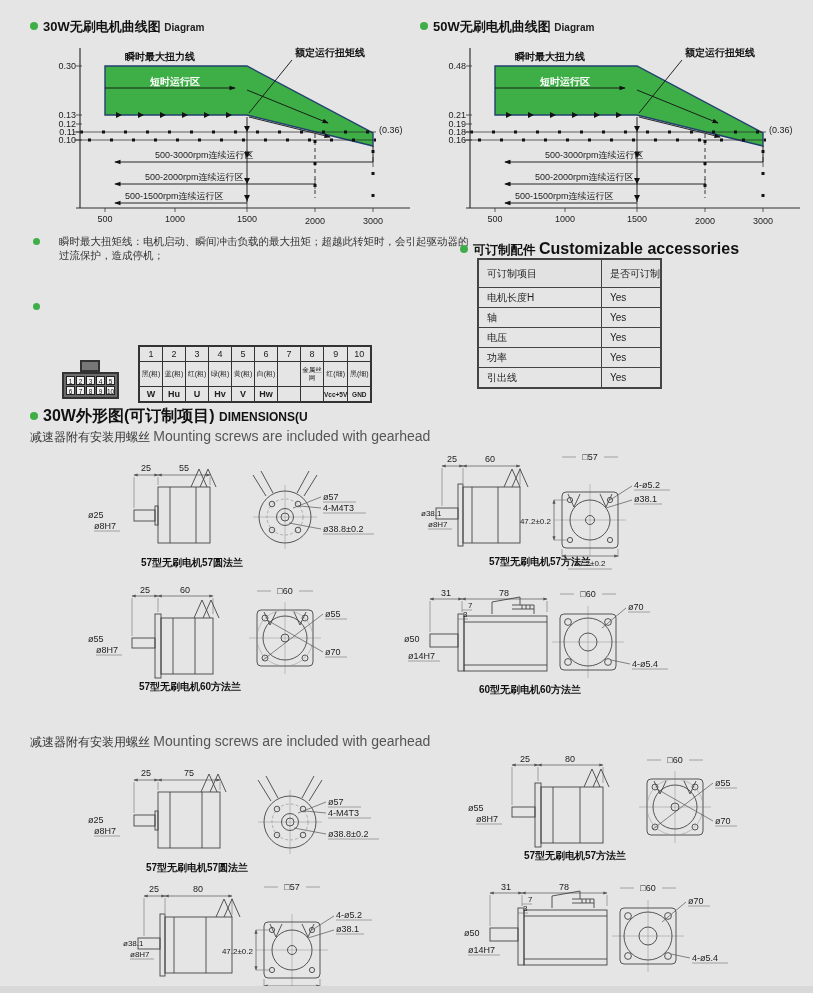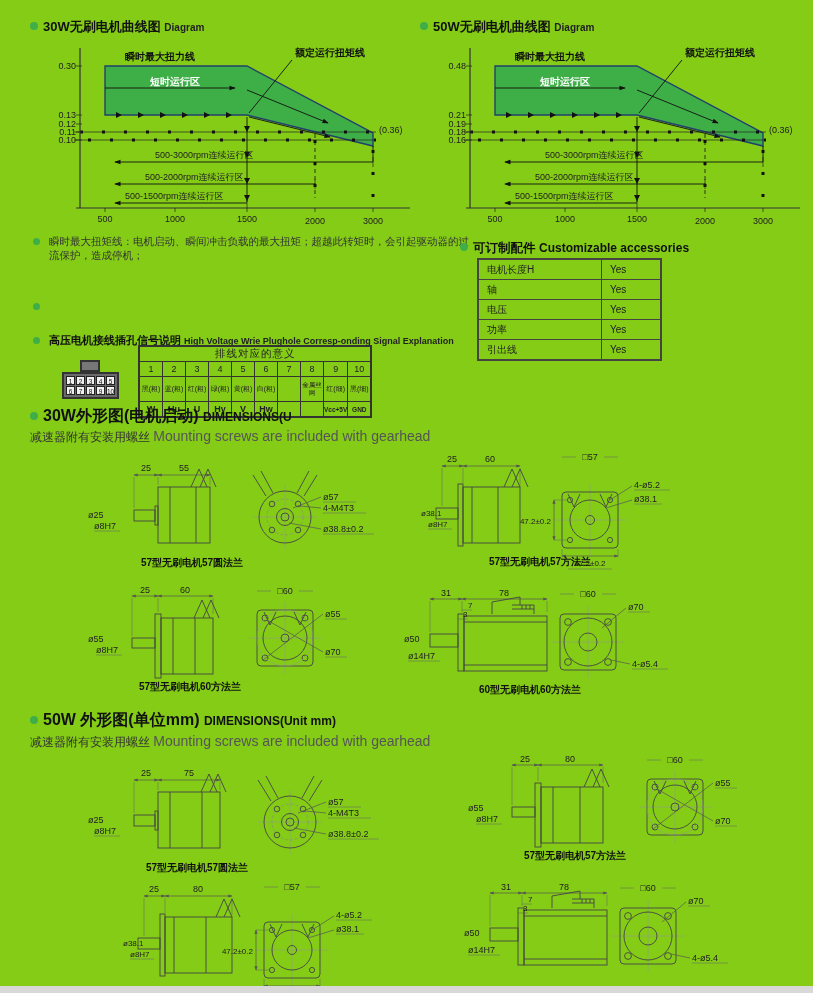--- a/index.html
+++ b/index.html
@@ -1,26 +1,26 @@
 <!DOCTYPE html>
 <html><head>
 <meta charset="utf-8">
 <style>
   html,body{margin:0;padding:0;background:#fff;}
-  #page{position:relative;width:813px;height:993px;background:#84cc16;overflow:hidden;
+  #page{position:relative;width:813px;height:993px;background:#e5e5e5;overflow:hidden;
         font-family:"Liberation Sans","DejaVu Sans",sans-serif;color:#222;}
   .abs{position:absolute;}
   .bullet{display:inline-block;width:8px;height:8px;border-radius:50%;background:#3fae49;margin-right:5px;vertical-align:1px;}
   .c-title{font-weight:bold;font-size:13px;color:#111;white-space:nowrap;}
   .c-title .en{font-size:10px;color:#222;}
   .sec-title{font-weight:bold;font-size:16px;color:#111;white-space:nowrap;}
   .sec-title .en{font-size:12px;}
   .sec-sub{font-size:12px;color:#333;white-space:nowrap;}
   .sec-sub .en{font-size:14px;color:#555;}
-  .note{position:absolute;left:33px;width:438px;display:flex;gap:9px;align-items:flex-start;}
+  .note{position:absolute;left:33px;width:438px;display:flex;gap:19px;align-items:flex-start;}
   .note .dot{flex:0 0 7px;width:7px;height:7px;border-radius:50%;background:#3fae49;margin-top:3px;}
   .note .txt{font-size:10.5px;line-height:13.5px;color:#333;}
   .note .txt.big{font-weight:bold;font-size:11px;color:#111;}
   .note .txt .en{font-size:9px;font-weight:bold;color:#222;}
   
   svg{display:block;}
   .gpoly{fill:#3eae47;stroke:#22406e;stroke-width:1.4;}
   .axis{stroke:#333;stroke-width:1.2;fill:none;}
   .blk{stroke:#111;stroke-width:0.9;fill:none;}
   .mline{stroke:#222;stroke-width:0.7;fill:none;}
@@ -49,21 +49,21 @@
   table.wire tr.col td:nth-child(8){font-size:6.5px;}
   table.wire tr.sig td{font-size:9px;height:14px;font-weight:bold;}
   table.wire tr.sig td:nth-child(n+9){font-size:6.5px;}
   table.acc{position:absolute;left:477px;top:258px;border:2px solid #444;}
   table.acc td{border:1px solid #444;font-size:10px;padding:0 0 0 8px;color:#222;}
   table.acc tr.hd td{background:#e2e2e2;height:27px;}
   table.acc td.c1{width:114px;}
   table.acc td.c2{width:50px;}
   table.acc tr.row td{height:19px;}
   .acc-title{font-weight:bold;font-size:12.5px;color:#111;white-space:nowrap;}
-  .acc-title .en{font-size:12px;}
+  .acc-title .en{font-size:16px;}
   
   .connector{position:absolute;left:62px;top:360px;width:56px;}
   .conn-tab{width:16px;height:8px;background:#777;border:2px solid #333;margin:0 auto;}
   .conn-body{border:2px solid #333;background:#6b6b6b;padding:2px;display:grid;grid-template-columns:repeat(5,9px);gap:1px;width:49px;}
   .conn-pin{width:9px;height:9px;background:#f0f0f0;border:1px solid #222;font-size:6.5px;line-height:9px;text-align:center;color:#111;box-sizing:border-box;}
   .bottom-strip{position:absolute;left:0;top:986px;width:813px;height:7px;background:#d8d8d8;}
 </style>
 </head>
 <body>
 
@@ -186,46 +186,39 @@
     <text class="ct" x="343" y="184" text-anchor="middle">3000</text>
   </svg>
 
   <div class="note" style="top:235px">
     <span class="dot"></span>
     <span class="txt">瞬时最大扭矩线：电机启动、瞬间冲击负载的最大扭矩；超越此转矩时，会引起驱动器的过流保护，造成停机；</span>
   </div>
   <div class="note" style="top:300px">
     <span class="dot"></span>
   </div>
-  <div class="note" style="top:334px">
-    <span class="dot"></span>
-    <span class="txt big"><span>高压电机接线插孔信号说明</span> <span class="en">High Voltage Wrie Plughole Corresp-onding Signal Explanation</span></span>
-  </div>
 
   <div class="connector">
     <div class="conn-tab"></div>
     <div class="conn-body">
       <div class="conn-pin">1</div>
       <div class="conn-pin">2</div>
       <div class="conn-pin">3</div>
       <div class="conn-pin">4</div>
       <div class="conn-pin">5</div>
       <div class="conn-pin">6</div>
       <div class="conn-pin">7</div>
       <div class="conn-pin">8</div>
       <div class="conn-pin">9</div>
       <div class="conn-pin">10</div>
     </div>
   </div>
 
   <table class="wire">
     <tbody>
-        <tr class="hd">
-          <td colspan="10">排线对应的意义</td>
-        </tr>
     <tr class="pin">
       <td>1</td>
           <td>2</td>
           <td>3</td>
           <td>4</td>
           <td>5</td>
           <td>6</td>
           <td>7</td>
           <td>8</td>
           <td>9</td>
@@ -256,20 +249,24 @@
           <td>GND</td>
     </tr>
   </tbody>
     </table>
 
   <div class="abs acc-title" style="left:460px;top:240px">
     <span class="bullet"></span><span>可订制配件</span> <span class="en">Customizable accessories</span>
   </div>
   <table class="acc">
     <tbody>
+        <tr class="hd">
+      <td class="c1">可订制项目</td>
+      <td class="c2">是否可订制</td>
+    </tr>
     <tr class="row">
           <td class="c1">电机长度H</td>
           <td class="c2">Yes</td>
         </tr>
     <tr class="row">
           <td class="c1">轴</td>
           <td class="c2">Yes</td>
         </tr>
     <tr class="row">
           <td class="c1">电压</td>
@@ -280,21 +277,21 @@
           <td class="c2">Yes</td>
         </tr>
     <tr class="row">
           <td class="c1">引出线</td>
           <td class="c2">Yes</td>
         </tr>
   </tbody>
     </table>
 
   <div class="abs sec-title" style="left:30px;top:406px">
-    <span class="bullet"></span><span>30W外形图(电机启动)</span> <span class="en">DIMENSIONS(U</span>
+    <span class="bullet"></span><span>30W外形图(可订制项目)</span> <span class="en">DIMENSIONS(U</span>
   </div>
   <div class="abs sec-sub" style="left:30px;top:428px">
     <span>减速器附有安装用螺丝</span> <span class="en">Mounting screws are included with gearhead</span>
   </div>
 
   <svg class="abs" style="left:60px;top:450px" width="340" height="140" viewBox="0 0 340 140">
     <g>
       <line class="dim" x1="74" y1="25" x2="98" y2="25" marker-start="url(#dL)" marker-end="url(#dR)"></line>
       <line class="dim" x1="98" y1="25" x2="150" y2="25" marker-start="url(#dL)" marker-end="url(#dR)"></line>
       <line class="dime" x1="74" y1="27" x2="74" y2="58"></line>
@@ -480,23 +477,20 @@
     <text class="ds" x="68" y="22">7</text>
     <text class="ds" x="63" y="31">3</text>
     <text class="d" x="4" y="56">ø50</text>
     <text class="d" x="8" y="73">ø14H7</text>
     <text class="d" x="188" y="11" text-anchor="middle">□60</text>
     <text class="d" x="228" y="24">ø70</text>
     <text class="d" x="232" y="81">4-ø5.4</text>
     <text class="dc" x="130" y="107" text-anchor="middle">60型无刷电机60方法兰</text>
   </svg>
 
-  <div class="abs sec-title" style="left:30px;top:710px">
-    <span class="bullet"></span><span>50W 外形图(单位mm)</span> <span class="en">DIMENSIONS(Unit mm)</span>
-  </div>
   <div class="abs sec-sub" style="left:30px;top:733px">
     <span>减速器附有安装用螺丝</span> <span class="en">Mounting screws are included with gearhead</span>
   </div>
 
   <svg class="abs" style="left:60px;top:755px" width="340" height="140" viewBox="0 0 340 140">
     <g>
       <line class="dim" x1="74" y1="25" x2="98" y2="25" marker-start="url(#dL)" marker-end="url(#dR)"></line>
       <line class="dim" x1="98" y1="25" x2="160" y2="25" marker-start="url(#dL)" marker-end="url(#dR)"></line>
       <line class="dime" x1="74" y1="27" x2="74" y2="58"></line>
         <line class="dime" x1="98" y1="27" x2="98" y2="35"></line>

